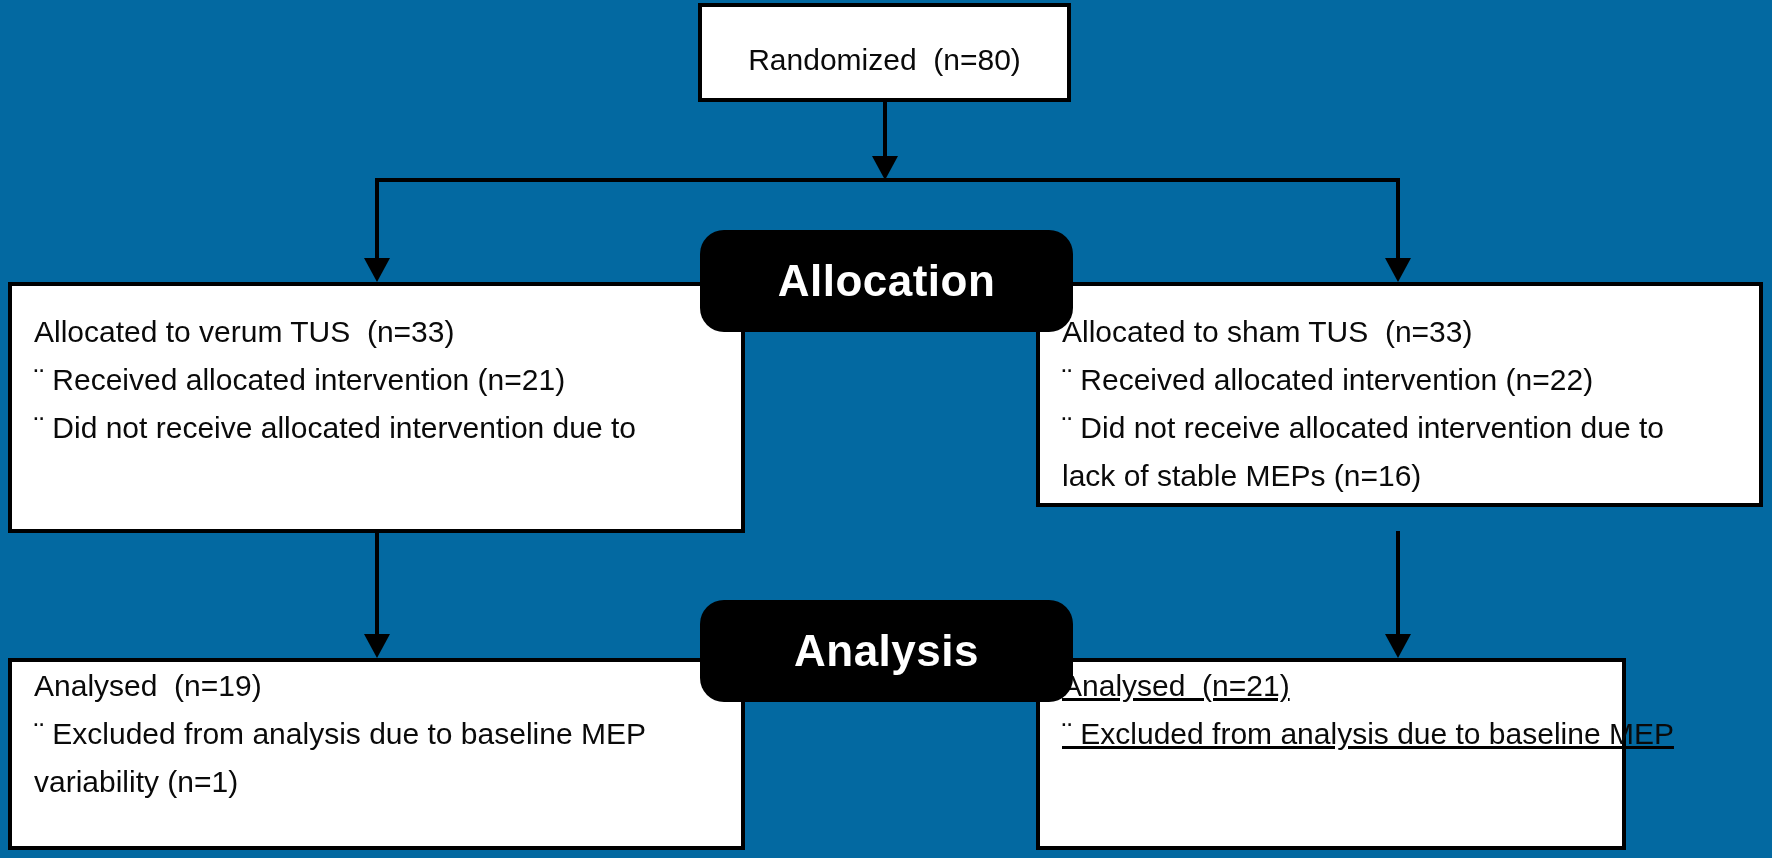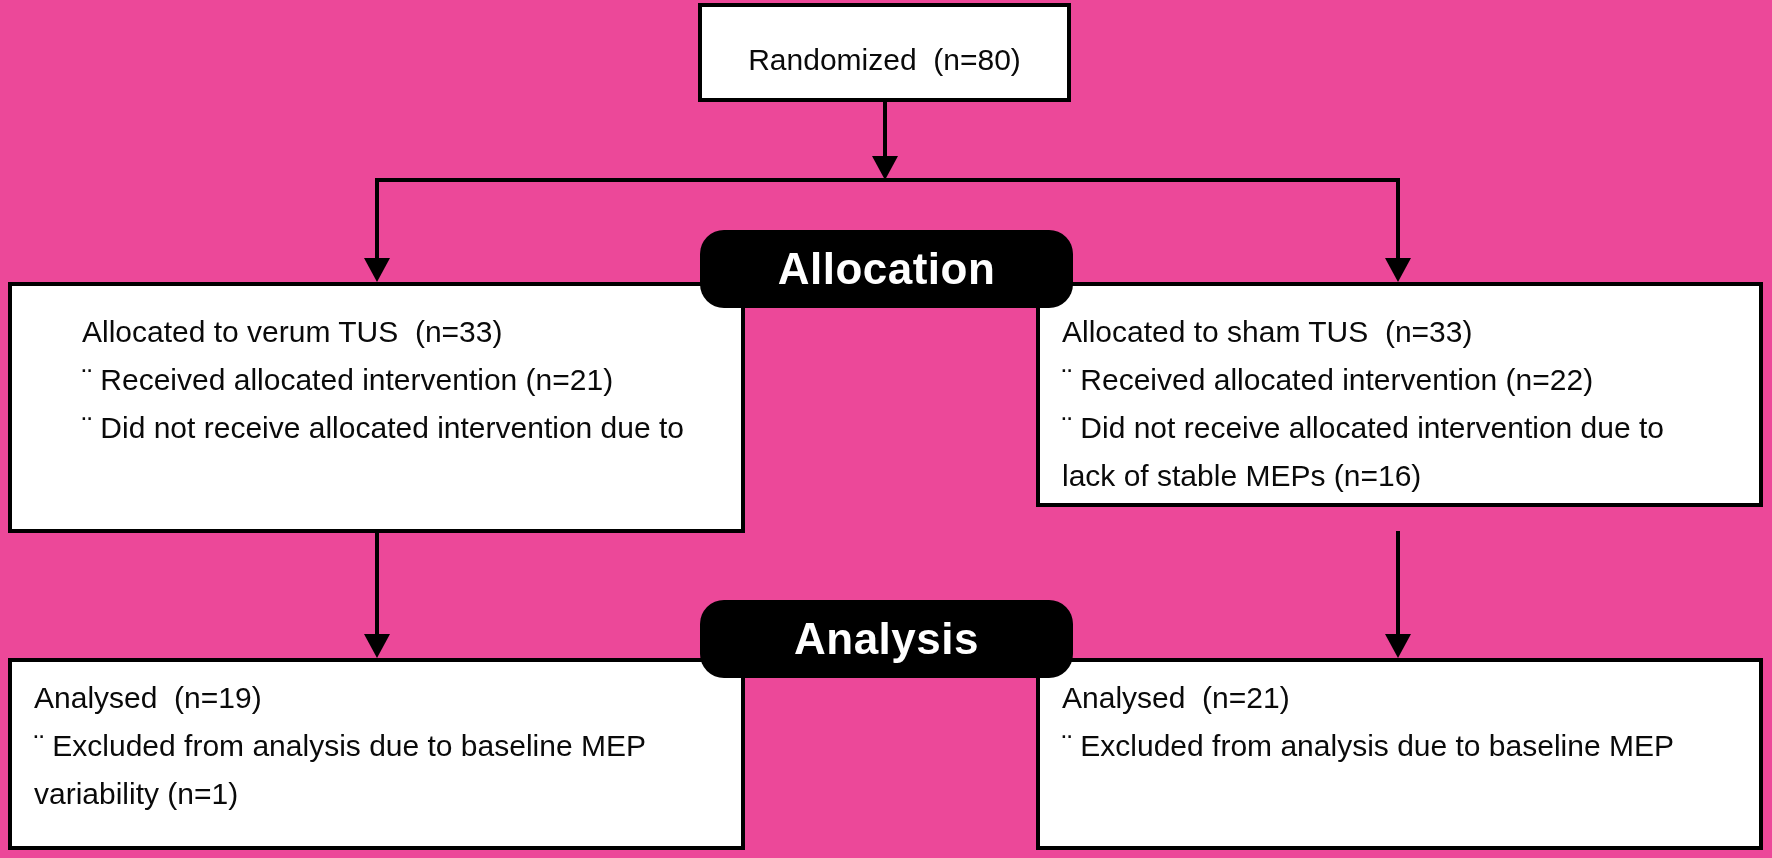--- a/index.html
+++ b/index.html
@@ -1,20 +1,20 @@
 <!DOCTYPE html>
 <html><head>
 <meta charset="utf-8">
 <style>
   html, body { margin: 0; padding: 0; background: #ffffff; }
   #canvas {
     position: relative;
     width: 1772px;
     height: 858px;
-    background: #ec4899;
+    background: #0369a1;
     font-family: "Liberation Sans", "DejaVu Sans", sans-serif;
     color: #000000;
     overflow: hidden;
   }
   .box {
     position: absolute;
     border: 4px solid #000000;
     background: #ffffff;
     box-sizing: border-box;
   }
@@ -27,39 +27,39 @@
     white-space: pre;
     color: #0a0a0a;
   }
   #randomized-box {
     left: 698px; top: 3px; width: 373px; height: 99px;
     display: flex; align-items: center; justify-content: center;
   }
   #randomized-box .line { padding-top: 14px; }
   .badge {
     position: absolute;
-    left: 700px; width: 373px; height: 78px;
+    left: 700px; width: 373px; height: 102px;
     background: #000000;
     border-radius: 24px;
     display: flex; align-items: center; justify-content: center;
     z-index: 6;
   }
   .badge .badge-label {
     color: #ffffff;
     font-size: 44px;
     font-weight: bold;
     letter-spacing: 0.5px;
   }
   #allocation-badge { top: 230px; }
   #analysis-badge   { top: 600px; text-decoration: underline; }
-  #allocation-verum-box { left: 8px;    top: 282px; width: 737px; height: 251px; padding-left: 48px; }
+  #allocation-verum-box { left: 8px;    top: 282px; width: 737px; height: 251px; }
   #allocation-sham-box  { left: 1036px; top: 282px; width: 727px; height: 225px; }
   #analysis-verum-box   { left: 8px;    top: 658px; width: 737px; height: 192px; }
-  #analysis-sham-box    { left: 1036px; top: 658px; width: 727px; height: 192px; }
-  #analysis-verum-box .content, #analysis-sham-box .content { padding-top: 12px; }
+  #analysis-sham-box    { left: 1036px; top: 658px; width: 590px; height: 192px; text-decoration: underline; }
+  #analysis-verum-box .content, #analysis-sham-box .content { padding-top: 0; }
   .vline, .hline {
     position: absolute;
     background: #000000;
   }
   .arrowhead {
     position: absolute;
     width: 0; height: 0;
     border-left: 13px solid transparent;
     border-right: 13px solid transparent;
     border-top: 24px solid #000000;

